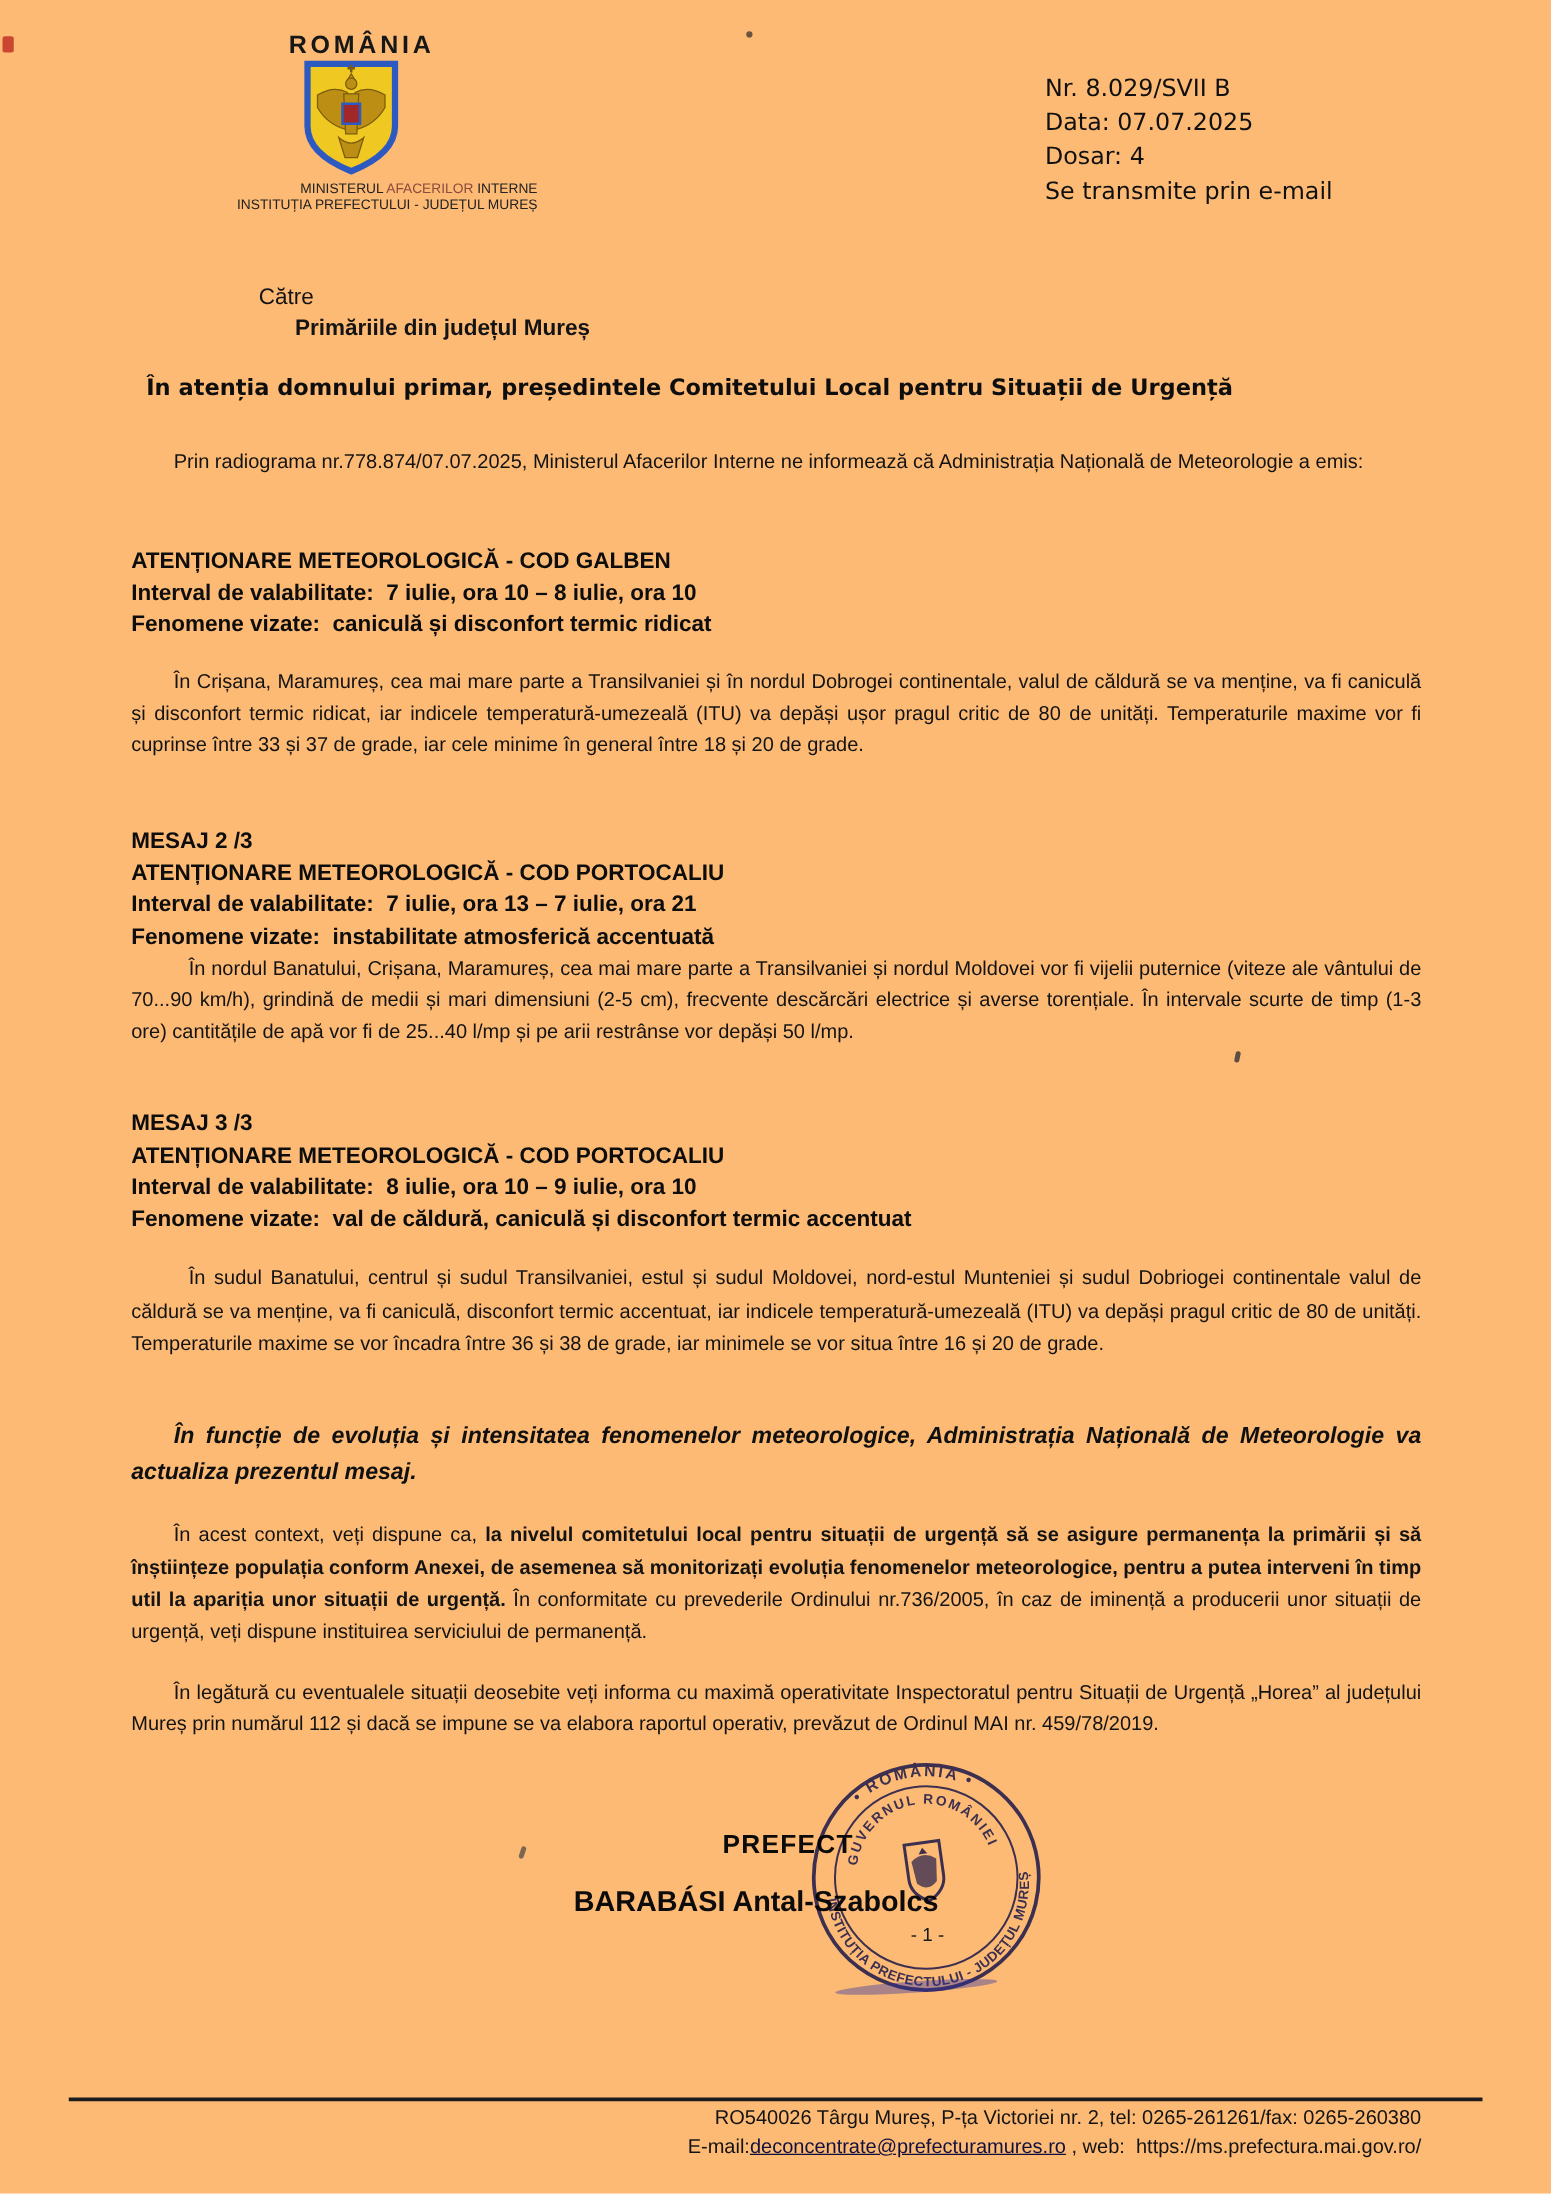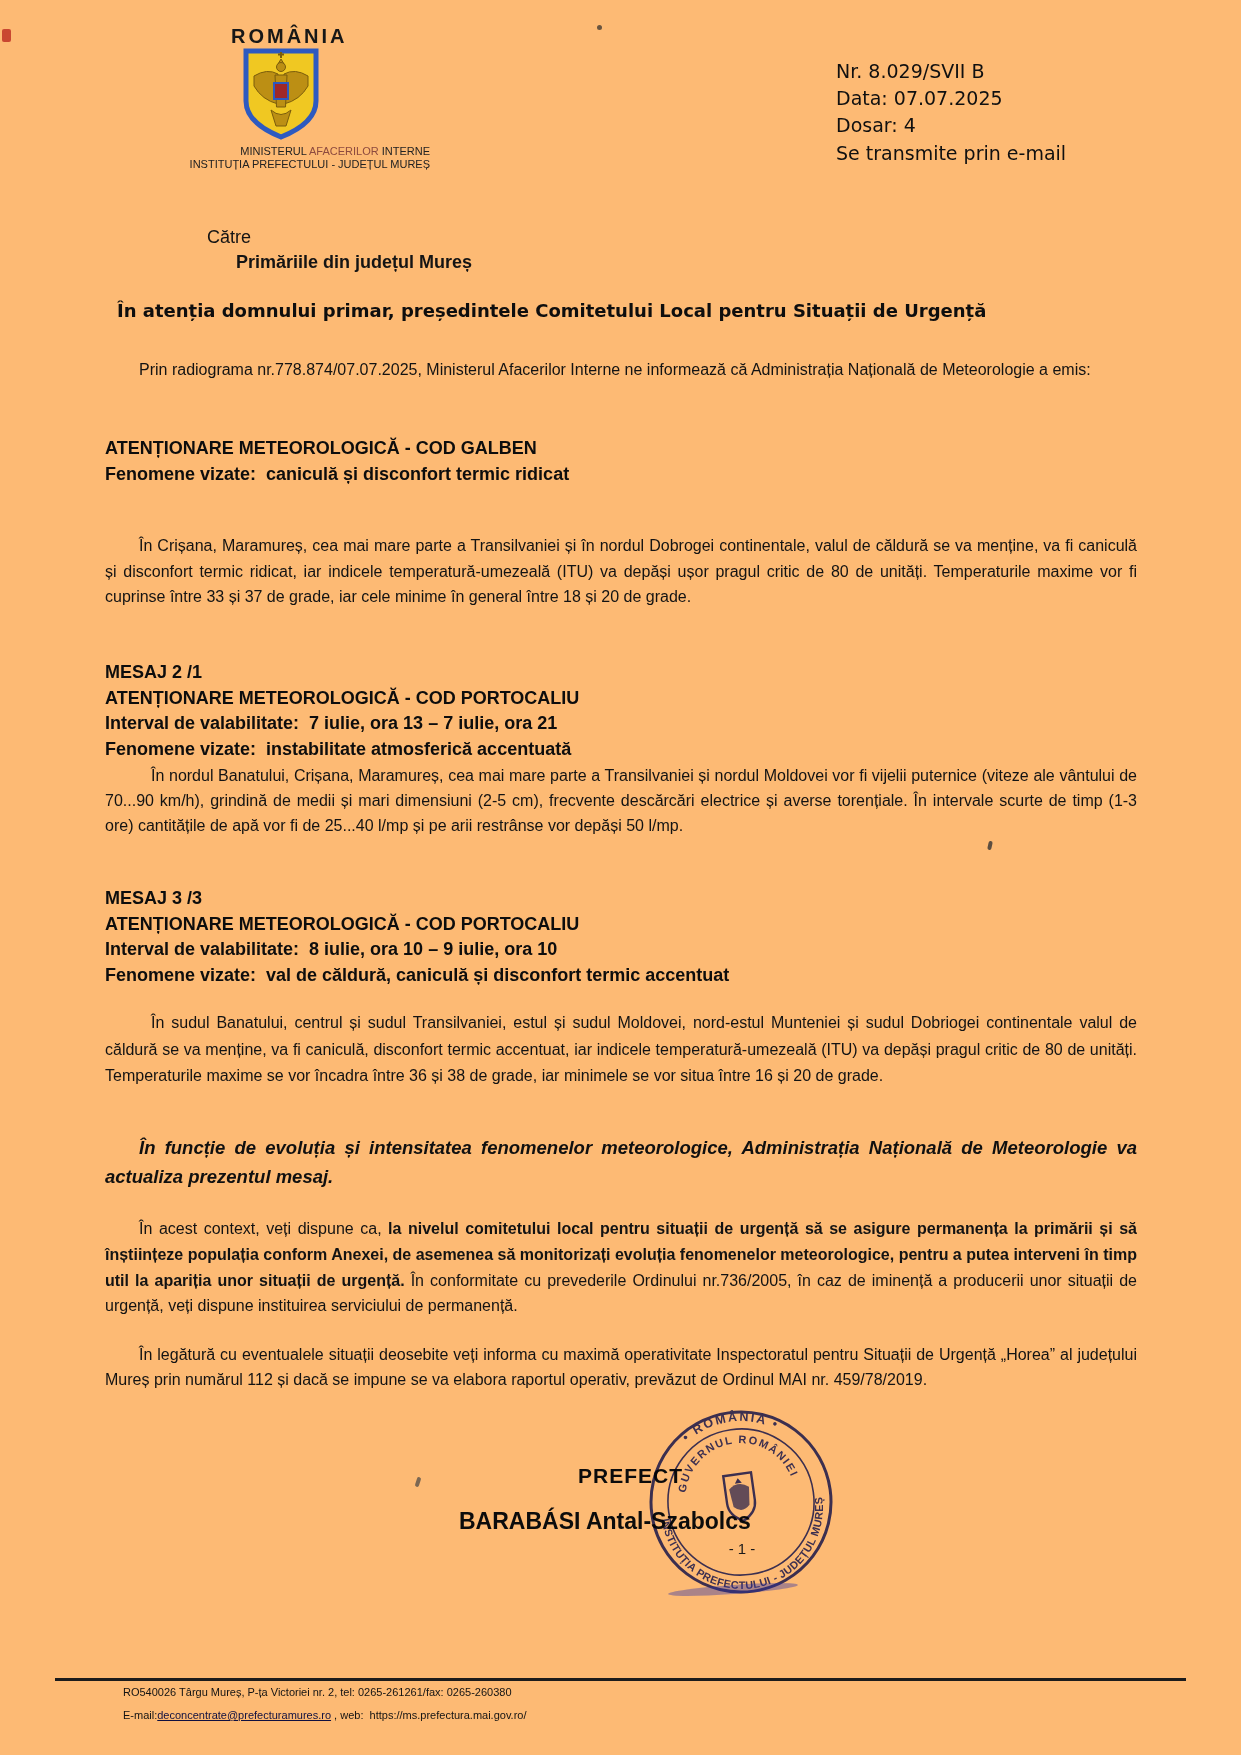--- a/index.html
+++ b/index.html
@@ -38,21 +38,21 @@
   .stamp{left:645px;top:1406px;width:192px;height:192px;transform:rotate(-8deg);
          mix-blend-mode:multiply;opacity:.93;}
   .stamp text{fill:#2d31a8;font-family:"Liberation Sans",sans-serif;font-weight:bold;}
   .st-ring-top{font-size:12.5px;letter-spacing:2px;}
   .st-ring-bottom{font-size:10.8px;letter-spacing:.4px;}
   .st-inner{font-size:11px;letter-spacing:1.6px;}
   .smudge{left:668px;top:1585px;width:130px;height:9px;background:#2d31a8;opacity:.4;
           border-radius:50%;transform:rotate(-4deg);}
   
   .rule{left:55px;top:1678px;width:1131px;height:3px;background:#1c1c1c;}
-  .foot{left:123px;width:1032px;text-align:left;font-size:11px;color:#131313;}
+  .foot{left:105px;width:1032px;text-align:right;font-size:16px;color:#131313;}
   .foot1{top:1686px;} .foot2{top:1709px;}
   .foot2 span{white-space:pre;}
   .email{text-decoration:underline;color:#101040;cursor:pointer;}
   
   .fleck-red{left:2px;top:29px;width:9px;height:13px;background:#c03326;border-radius:2px;opacity:.85;}
   .speck1{left:597px;top:25px;width:5px;height:5px;background:#2a2a2a;border-radius:50%;opacity:.7;}
   .speck2{left:988px;top:841px;width:4px;height:9px;background:#333;border-radius:2px;transform:rotate(12deg);opacity:.8;}
   .speck3{left:416px;top:1477px;width:4px;height:10px;background:#444;border-radius:2px;transform:rotate(18deg);opacity:.7;}
 </style>
 </head>
@@ -94,26 +94,27 @@
   </div>
 
   <div class="abs catre">Către</div>
   <div class="abs recipient">Primăriile din județul Mureș</div>
   <div class="abs attention">În atenția domnului primar, președintele Comitetului Local pentru Situații de Urgență</div>
 
   <div class="abs para intro">Prin radiograma nr.778.874/07.07.2025, Ministerul Afacerilor Interne ne informează că Administrația Națională de Meteorologie a emis:</div>
 
   <div class="abs mhead m1h">
     <div>ATENȚIONARE METEOROLOGICĂ - COD GALBEN</div>
+    <div>Interval de valabilitate:  7 iulie, ora 10 – 8 iulie, ora 10</div>
     <div>Fenomene vizate:  caniculă și disconfort termic ridicat</div>
   </div>
   <div class="abs para m1b">În Crișana, Maramureș, cea mai mare parte a Transilvaniei și în nordul Dobrogei continentale, valul de căldură se va menține, va fi caniculă și disconfort termic ridicat, iar indicele temperatură-umezeală (ITU) va depăși ușor pragul critic de 80 de unități. Temperaturile maxime vor fi cuprinse între 33 și 37 de grade, iar cele minime în general între 18 și 20 de grade.</div>
 
   <div class="abs mhead m2h">
-    <div>MESAJ 2 /1</div>
+    <div>MESAJ 2 /3</div>
     <div>ATENȚIONARE METEOROLOGICĂ - COD PORTOCALIU</div>
     <div>Interval de valabilitate:  7 iulie, ora 13 – 7 iulie, ora 21</div>
     <div>Fenomene vizate:  instabilitate atmosferică accentuată</div>
   </div>
   <div class="abs para m2b">În nordul Banatului, Crișana, Maramureș, cea mai mare parte a Transilvaniei și nordul Moldovei vor fi vijelii puternice (viteze ale vântului de 70...90 km/h), grindină de medii și mari dimensiuni (2-5 cm), frecvente descărcări electrice și averse torențiale. În intervale scurte de timp (1-3 ore) cantitățile de apă vor fi de 25...40 l/mp și pe arii restrânse vor depăși 50 l/mp.</div>
 
   <div class="abs mhead m3h">
     <div>MESAJ 3 /3</div>
     <div>ATENȚIONARE METEOROLOGICĂ - COD PORTOCALIU</div>
     <div>Interval de valabilitate:  8 iulie, ora 10 – 9 iulie, ora 10</div>

